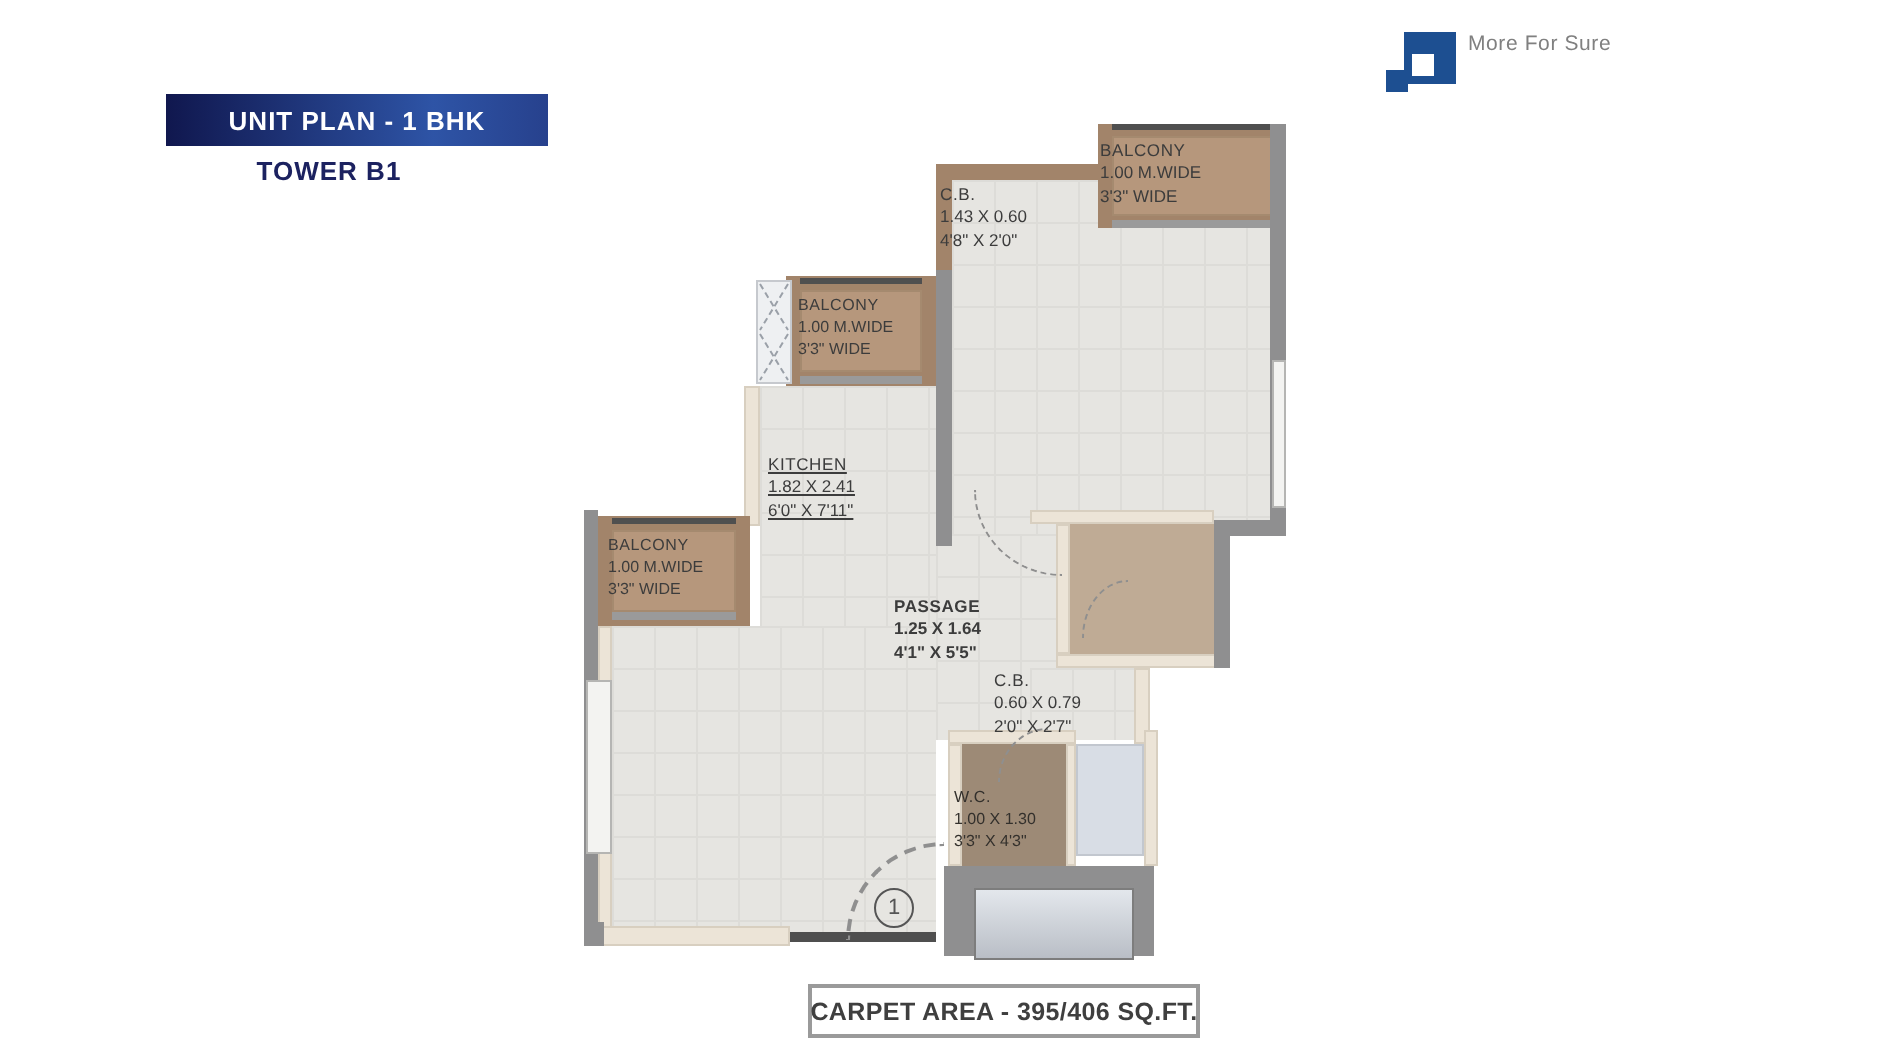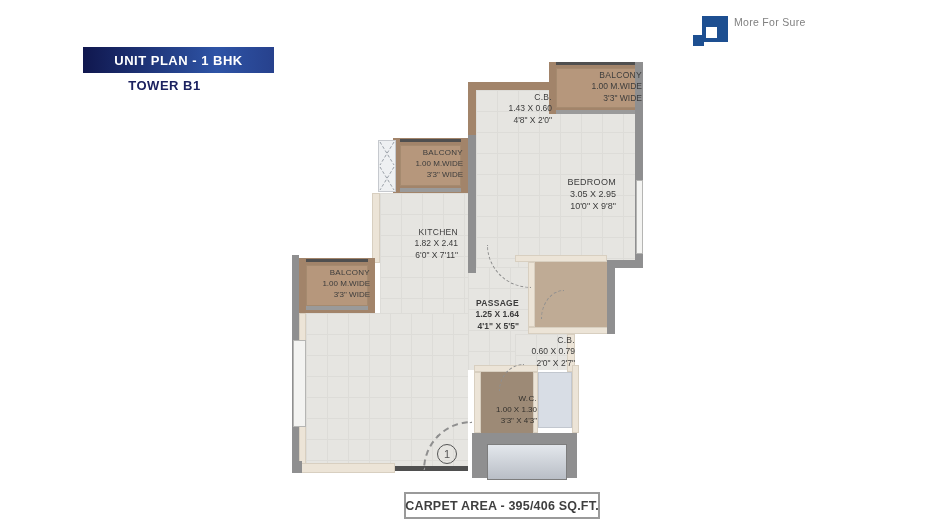--- a/index.html
+++ b/index.html
@@ -49,21 +49,21 @@
   .wall-cream{background:#ece4d7;box-shadow:inset 0 0 0 1px #d8cfc0;}
   .wall-gray{background:#8f8f90;}
   .balcony-fill{background:#b6977c;box-shadow:inset 0 0 0 1px #a58a6f;}
   .bath-floor{background:#bfab95;}
   .wc-floor{background:#9d8a76;}
   .shaft-blue{background:#d8dde5;box-shadow:inset 0 0 0 1px #c2c7cf;}
   .sill-dark{background:#4f4f4f;}
   .sill-lite{background:#9a9a9a;}
   .win-slot{background:#f3f3f1;border:1px solid #b5b5b3;}
 
-  .rlabel{position:absolute;text-align:right;color:#3c3c3c;font-size:8.5px;line-height:1.35;white-space:nowrap;}
+  .rlabel{position:absolute;text-align:left;color:#3c3c3c;font-size:8.5px;line-height:1.35;white-space:nowrap;}
   .rlabel .rname{letter-spacing:.3px;}
 
   .arc{position:absolute;}
   .arc-entrance{left:423px;top:421px;width:47px;height:47px;
     border-top:2px dashed #8f8f8f;border-left:2px dashed #8f8f8f;border-top-left-radius:100% 100%;}
   .arc-bedroom{left:487px;top:245px;width:43px;height:42px;
     border-bottom:1.5px dashed #8f8f8f;border-left:1.5px dashed #8f8f8f;border-bottom-left-radius:100% 100%;}
   .arc-bath{left:541px;top:290px;width:22px;height:28px;
     border-top:1.5px dashed #8f8f8f;border-left:1.5px dashed #8f8f8f;border-top-left-radius:100% 100%;}
   .arc-wc{left:499px;top:364px;width:24px;height:26px;
@@ -72,21 +72,21 @@
   .entry-circle{
     left:437px;top:444px;width:18px;height:18px;border:1.5px solid #555;border-radius:50%;
     display:flex;align-items:center;justify-content:center;font-size:11px;color:#555;background:transparent;
   }
 
   
   .l-balcony-top{left:550px;top:70px;width:92px;}
   .l-cb-top{left:470px;top:92px;width:82px;}
   .l-bedroom{left:494px;top:176px;width:122px;font-size:9px;}
   .l-balcony-kitchen{left:399px;top:148px;width:64px;font-size:8px;}
-  .l-kitchen{left:368px;top:227px;width:90px;}
+  .l-kitchen{left:384px;top:227px;width:90px;text-decoration:underline;}
   .l-balcony-living{left:304px;top:268px;width:66px;font-size:8px;}
   .l-passage{left:447px;top:298px;width:72px;font-weight:bold;}
   .l-bath{left:532px;top:271px;width:78px;}
   .l-cb-mid{left:497px;top:335px;width:78px;}
   .l-living{left:328px;top:376px;width:112px;font-size:9px;}
   .l-wc{left:477px;top:394px;width:60px;font-size:8px;color:#33302c;}
 </style>
 </head>
 <body>
 
@@ -181,25 +181,20 @@
   <div class="rlabel l-balcony-top">
     <div class="rname">BALCONY</div>
     <div class="rdim">1.00 M.WIDE</div>
     <div class="rdim">3'3" WIDE</div>
   </div>
   <div class="rlabel l-cb-top">
     <div class="rname">C.B.</div>
     <div class="rdim">1.43 X 0.60</div>
     <div class="rdim">4'8" X 2'0"</div>
   </div>
-  <div class="rlabel l-bedroom">
-    <div class="rname">BEDROOM</div>
-    <div class="rdim">3.05 X 2.95</div>
-    <div class="rdim">10'0" X 9'8"</div>
-  </div>
   <div class="rlabel l-balcony-kitchen">
     <div class="rname">BALCONY</div>
     <div class="rdim">1.00 M.WIDE</div>
     <div class="rdim">3'3" WIDE</div>
   </div>
   <div class="rlabel l-kitchen">
     <div class="rname">KITCHEN</div>
     <div class="rdim">1.82 X 2.41</div>
     <div class="rdim">6'0" X 7'11"</div>
   </div>

